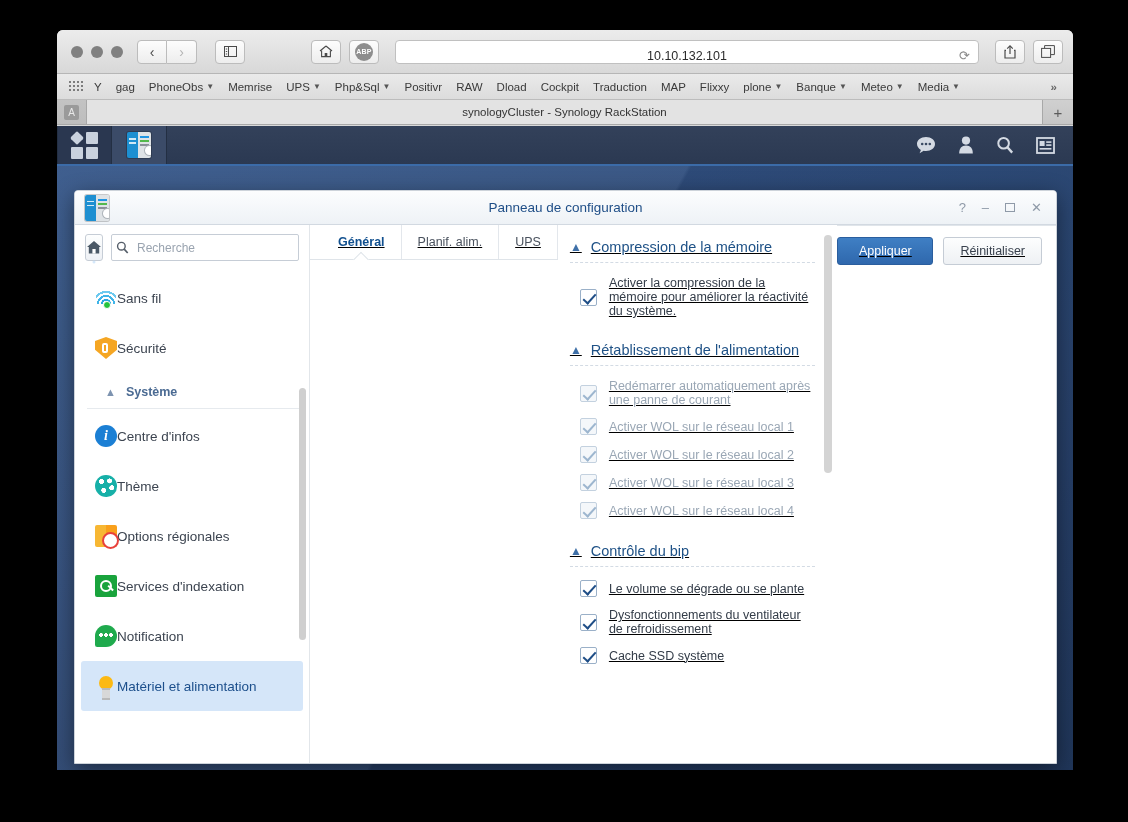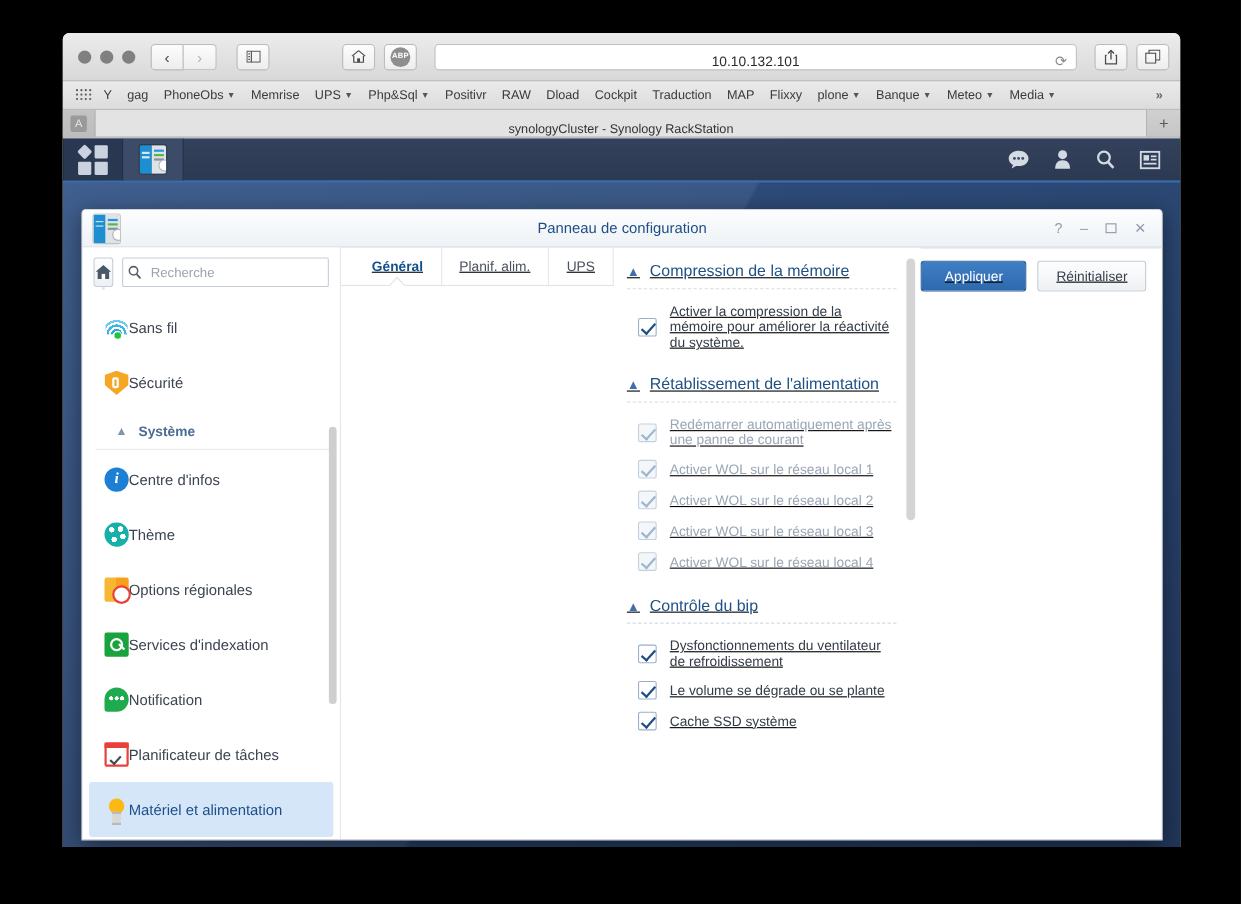--- a/index.html
+++ b/index.html
@@ -101,21 +101,21 @@
     display: flex; align-items: center; justify-content: center;
   }
   .fav-tab span {
     width: 15px; height: 15px; background: #9a9a9a; color: #e8e8e8;
     font-size: 10px; display: flex; align-items: center; justify-content: center;
     border-radius: 2px;
   }
   .tab-active {
     flex: 1;
     background: #e3e3e3;
-    display: flex; align-items: flex-end; justify-content: center;
+    display: flex; align-items: center; justify-content: center;
     font-size: 11.5px; color: #333;
     border-right: 1px solid #a8a8a8;
   }
   .tab-plus {
     width: 30px;
     background: linear-gradient(#d0d0d0,#c6c6c6);
     display: flex; align-items: center; justify-content: center;
     font-size: 15px; color: #5b5b5b;
   }
 
@@ -649,24 +649,20 @@
               <span>Options régionales</span>
             </div>
             <div class="sitem">
               <span class="ico i-index"></span>
               <span>Services d'indexation</span>
             </div>
             <div class="sitem">
               <span class="ico i-notif"></span>
               <span>Notification</span>
             </div>
-            <div class="sitem">
-              <span class="ico i-sched"></span>
-              <span>Planificateur de tâches</span>
-            </div>
             <div class="sitem sel">
               <span class="ico i-bulb"></span>
               <span>Matériel et alimentation</span>
             </div>
           </div>
           <div class="side-scroll"></div>
         </div>
 
         <div class="cp-main">
           <div class="tabs">
@@ -716,25 +712,25 @@
               <span class="cb on dis"></span>
               <span class="cblab dis">Activer WOL sur le réseau local 4</span>
             </div>
 
             <div class="sec-head spaced">
               <span class="chev">▲</span>
               <span>Contrôle du bip</span>
             </div>
             <div class="cbrow">
               <span class="cb on"></span>
+              <span class="cblab">Le volume se dégrade ou se plante</span>
+            </div>
+            <div class="cbrow">
+              <span class="cb on"></span>
               <span class="cblab">Dysfonctionnements du ventilateur de refroidissement</span>
-            </div>
-            <div class="cbrow">
-              <span class="cb on"></span>
-              <span class="cblab">Le volume se dégrade ou se plante</span>
             </div>
             <div class="cbrow">
               <span class="cb on"></span>
               <span class="cblab">Cache SSD système</span>
             </div>
 
             <div class="pane-scroll"></div>
           </div>
 
           <div class="cp-foot">

